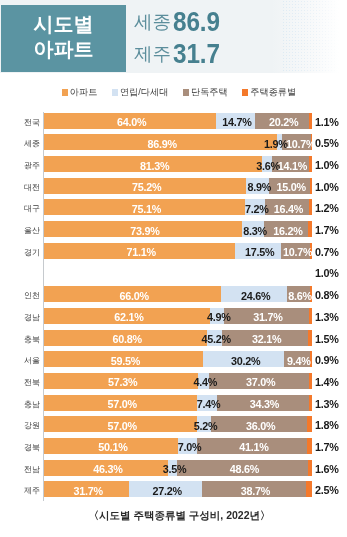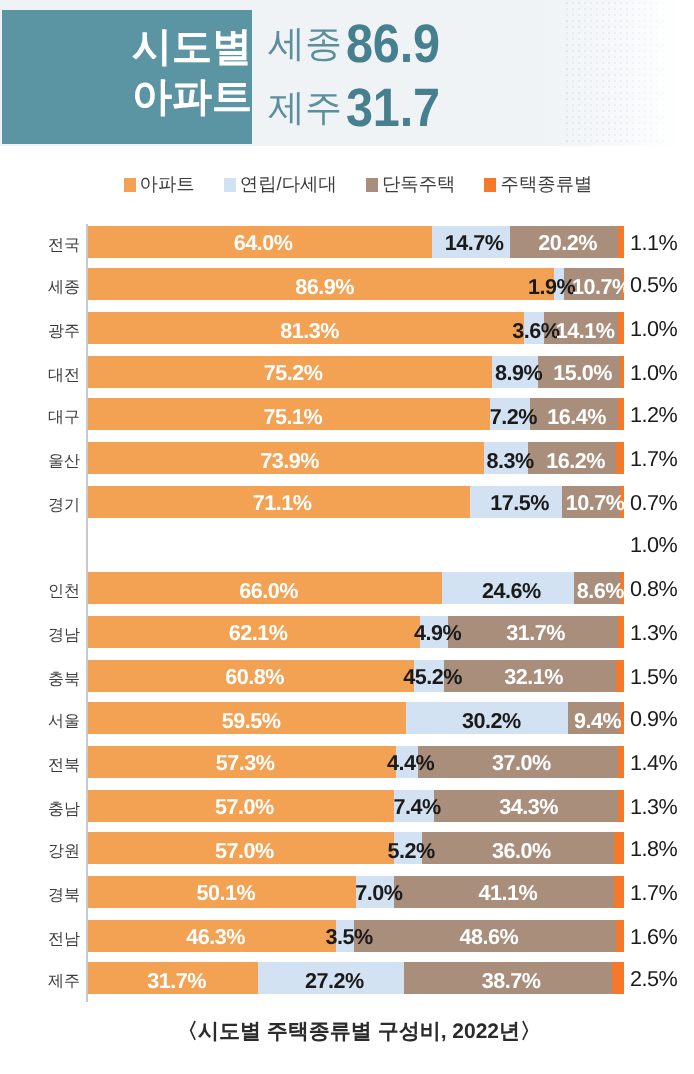--- a/index.html
+++ b/index.html
@@ -13,21 +13,21 @@
   
   .header{position:absolute;left:0;top:0;width:339px;height:73px;
           background:linear-gradient(to right, #eff3f5 0%, #eff3f5 80%, #f6f8f9 90%, #ffffff 100%);}
   .header .dots{position:absolute;left:282px;top:0;right:0;bottom:0;
      background-image:radial-gradient(circle at 1.5px 1.5px, rgba(200,222,240,.55) .55px, rgba(255,255,255,0) .65px);
      background-size:3px 3px;
      -webkit-mask-image:linear-gradient(to right, rgba(0,0,0,.9) 0%, rgba(0,0,0,.55) 55%, rgba(0,0,0,0) 100%);
      mask-image:linear-gradient(to right, rgba(0,0,0,.9) 0%, rgba(0,0,0,.55) 55%, rgba(0,0,0,0) 100%);}
   .hdr-box{position:absolute;left:1px;top:5px;width:125px;height:67px;
            background:#5b94a2;display:flex;flex-direction:column;
-           align-items:flex-end;justify-content:center;padding-bottom:3px;
+           align-items:center;justify-content:center;padding-bottom:3px;
            box-sizing:border-box;}
   .hdr-box .ln{color:#ffffff;font-weight:bold;font-size:20px;line-height:25px;
                letter-spacing:0px;}
 
   .stats{position:absolute;left:134px;top:0;width:205px;height:73px;}
   .statrow{position:absolute;left:0;width:205px;height:32px;}
   .statrow:nth-child(1){top:6px;}
   .statrow:nth-child(2){top:38px;}
   .statrow .rg{position:absolute;left:0;top:0;color:#5c8e9c;font-size:18.5px;
                font-weight:500;line-height:32px;}
@@ -49,21 +49,21 @@
   .row{position:absolute;left:0;height:16px;}
   .row .cat{position:absolute;left:0;width:40px;text-align:right;
             font-size:8px;color:#3c3c3c;line-height:20.5px;}
   .bar{position:absolute;left:44px;height:16px;width:268px;}
   .seg{position:absolute;top:0;height:16px;display:flex;align-items:center;
        justify-content:center;overflow:visible;padding-top:3px;box-sizing:border-box;}
   .lblw{position:absolute;top:0;height:16px;width:0;display:flex;align-items:center;
         justify-content:center;padding-top:3px;box-sizing:border-box;}
   .lblw span{font-size:10.8px;font-weight:bold;white-space:nowrap;letter-spacing:-0.25px;
              display:inline-block;margin-right:-0.25px;position:relative;left:1.7px;}
-  .outv{position:absolute;left:315px;font-size:10.8px;font-weight:normal;color:#1a1a1a;
+  .outv{position:absolute;left:315px;font-size:10.8px;font-weight:bold;color:#1a1a1a;
         line-height:19px;letter-spacing:-0.25px;}
 
   .caption{position:absolute;left:0;top:509px;width:347px;text-align:center;
            font-size:10.5px;color:#2b2b2b;font-weight:bold;padding-left:12px;
            box-sizing:border-box;}
 </style>
 </head>
 <body>
 
 <div class="page">

